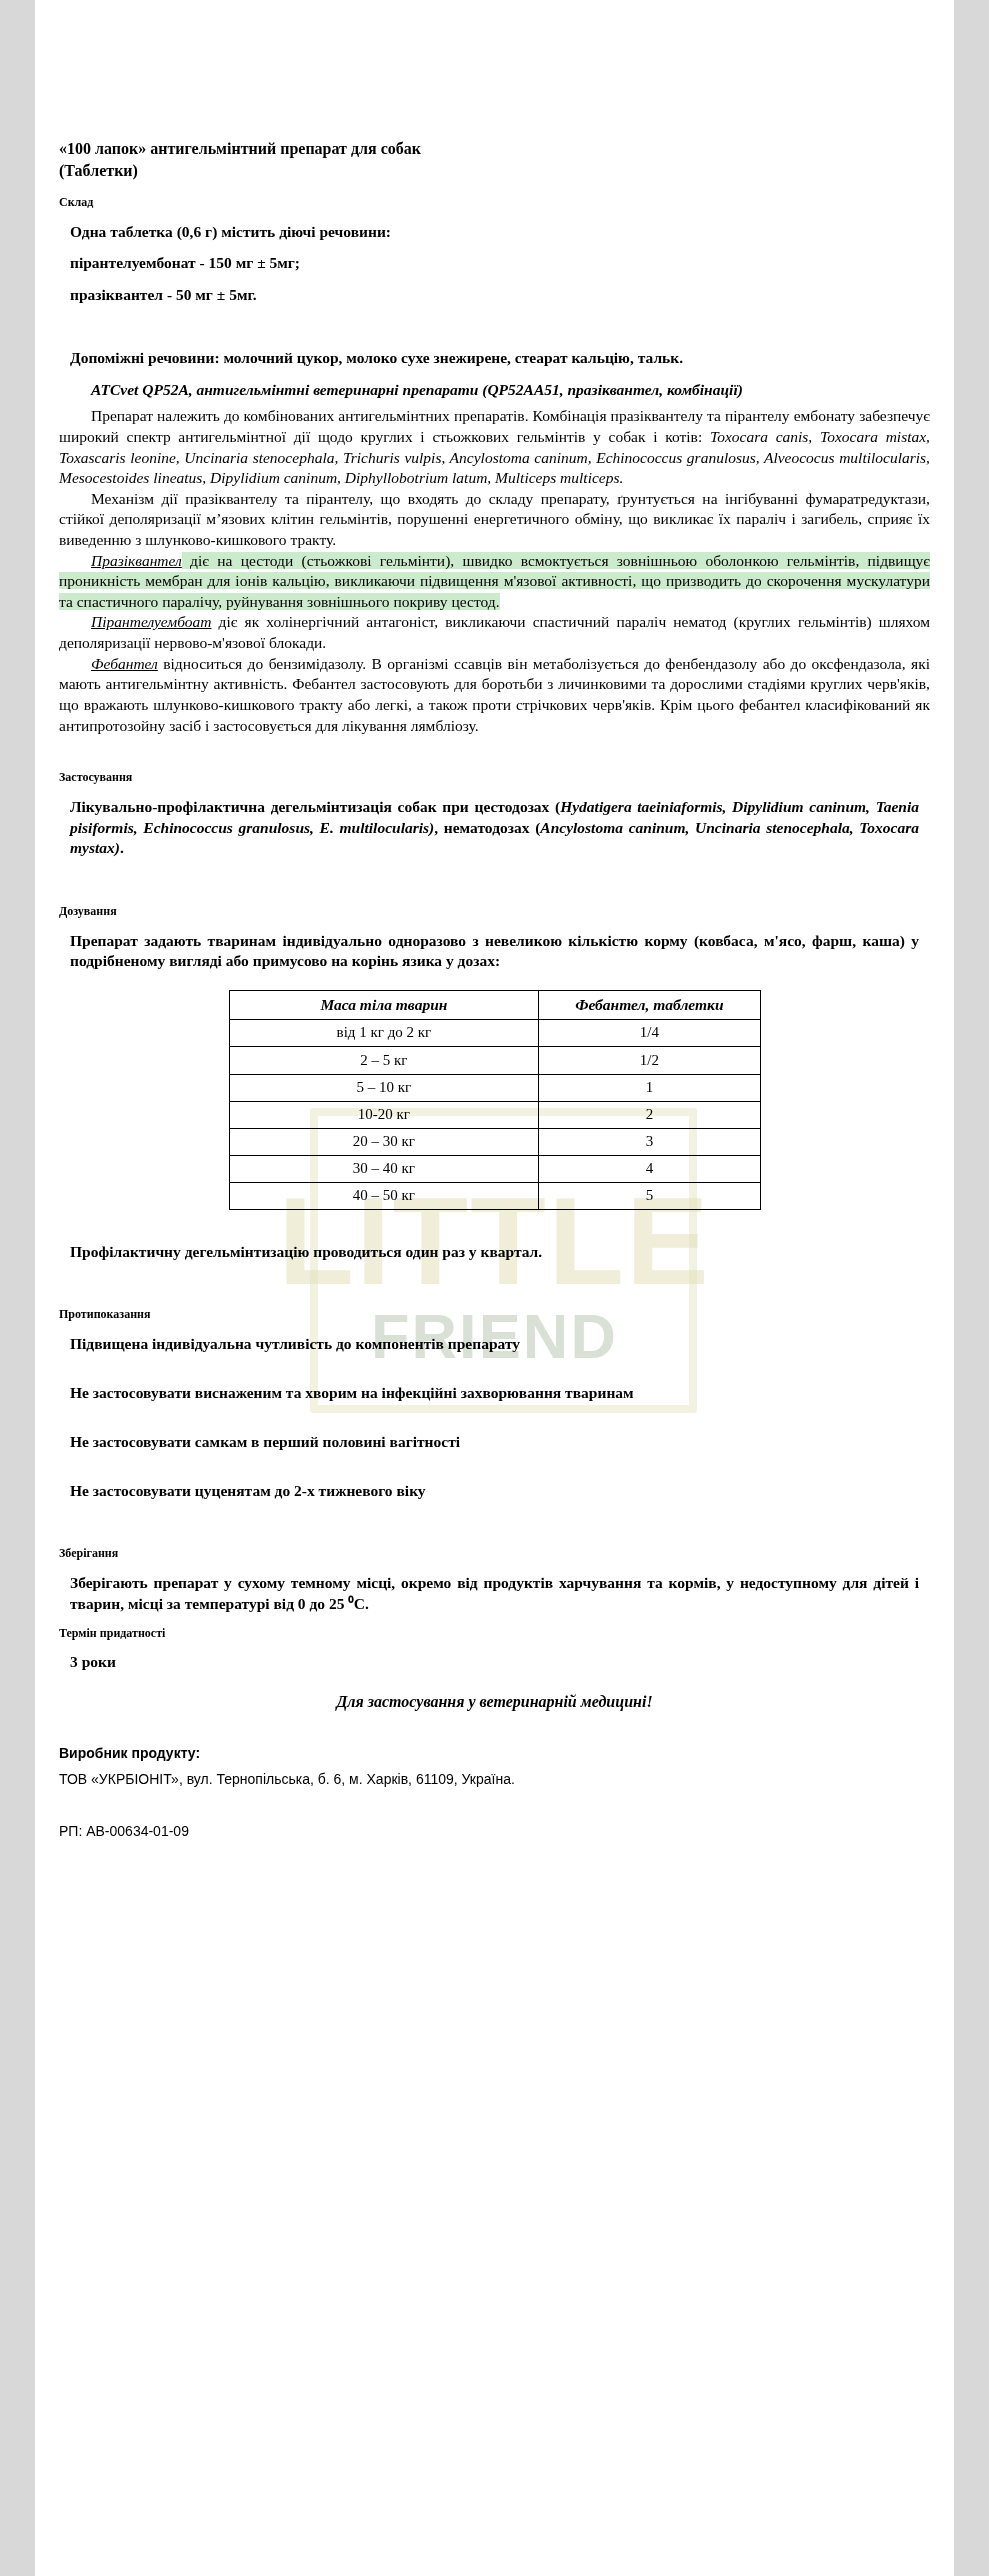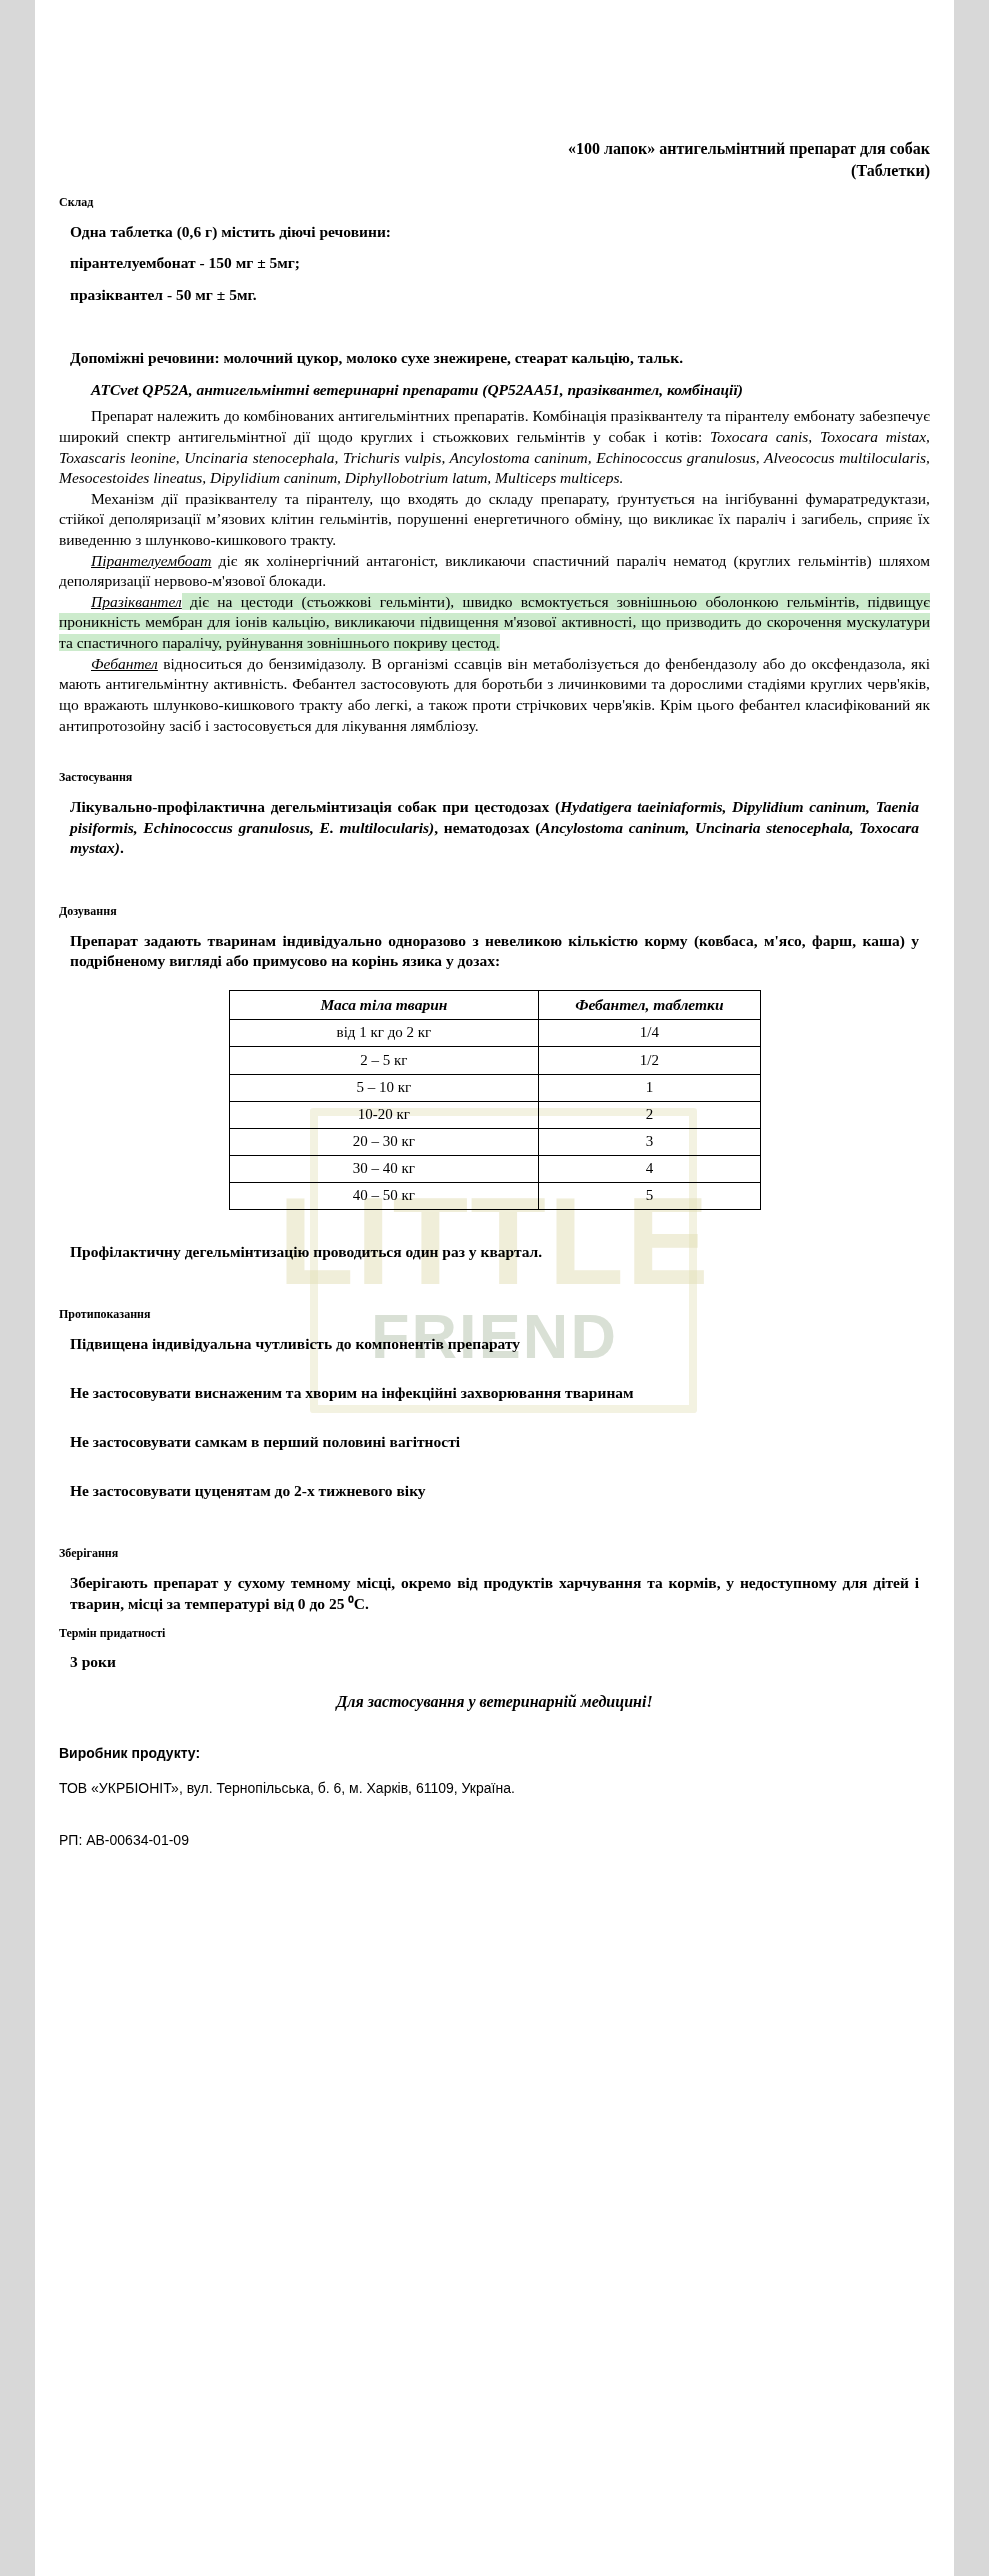--- a/index.html
+++ b/index.html
@@ -92,21 +92,21 @@
     margin-left: -185px;
     top: 1108px;
     width: 371px;
     height: 289px;
     border: 8.2px solid rgba(229, 226, 188, 0.45);
     border-radius: 3.1px;
   }
 
   
   .title {
-    text-align: right;
+    text-align: left;
     font-weight: bold;
     font-size: 16px;
     line-height: 1.35;
   }
   .h-bold {
     font-weight: bold;
     font-size: 12px;
     margin-top: 13.4px;
   }
   .h-bold-indent {
@@ -204,23 +204,23 @@
         <div class="gap-l"></div>
         <p class="txt">Допоміжні речовини: молочний цукор, молоко сухе знежирене, стеарат кальцію, тальк.</p>
 
         <p class="ind bi">ATCvet   QP52A, антигельмінтні ветеринарні препарати (QP52AA51, празіквантел, комбінації)</p>
 
         <div class="gap-s"></div>
         <p class="ind"><span>Препарат належить до комбінованих антигельмінтних препаратів. Комбінація празіквантелу та пірантелу ембонату забезпечує широкий спектр антигельмінтної дії щодо круглих і стьожкових гельмінтів у собак і котів: </span><span class="it">Toxocara canis, Toxocara mistax, Toxascaris leonine, Uncinaria stenocephala, Trichuris vulpis, Ancylostoma caninum, Echinococcus granulosus, Alveococus multilocularis, Mesocestoides lineatus, Dipylidium caninum, Diphyllobotrium latum, Multiceps multiceps.</span></p>
 
         <p class="ind">Механізм дії празіквантелу та пірантелу, що входять до складу препарату, ґрунтується на інгібуванні фумаратредуктази, стійкої деполяризації м’язових клітин гельмінтів, порушенні енергетичного обміну, що викликає їх параліч і загибель, сприяє їх виведенню з шлунково-кишкового тракту.</p>
 
+        <p class="ind"><span class="it u">Празіквантел</span><span class="hl-green"> діє на цестоди (стьожкові гельмінти), швидко всмоктується зовнішньою оболонкою гельмінтів, підвищує проникність мембран для іонів кальцію, викликаючи підвищення м'язової активності, що призводить до скорочення мускулатури та спастичного паралічу, руйнування зовнішнього покриву цестод.</span></p>
+
         <p class="ind"><span class="it u">Пірантелуембоат</span><span> діє як холінергічний антагоніст, викликаючи спастичний параліч нематод (круглих гельмінтів) шляхом деполяризації нервово-м'язової блокади.</span></p>
-
-        <p class="ind"><span class="it u">Празіквантел</span><span class="hl-green"> діє на цестоди (стьожкові гельмінти), швидко всмоктується зовнішньою оболонкою гельмінтів, підвищує проникність мембран для іонів кальцію, викликаючи підвищення м'язової активності, що призводить до скорочення мускулатури та спастичного паралічу, руйнування зовнішнього покриву цестод.</span></p>
 
         <p class="ind"><span class="it u">Фебантел</span><span> відноситься до бензимідазолу. В організмі ссавців він метаболізується до фенбендазолу або до оксфендазола, які мають антигельмінтну активність. Фебантел застосовують для боротьби з личинковими та дорослими стадіями круглих черв'яків, що вражають шлунково-кишкового тракту або легкі, а також проти стрічкових черв'яків. Крім цього фебантел класифікований як антипротозойну засіб і застосовується для лікування лямбліозу.</span></p>
 
         <div class="gap-l"></div>
         <div class="h-bold">Застосування</div>
         <p class="txt"><span>Лікувально-профілактична дегельмінтизація собак при цестодозах (</span><span class="it">Hydatigera taeiniaformis, Dipylidium caninum, Taenia pisiformis, Echinococcus granulosus, E. multilocularis)</span><span>, нематодозах (</span><span class="it">Ancylostoma caninum, Uncinaria stenocephala, Toxocara mystax)</span><span>.</span></p>
 
         <div class="gap-l"></div>
         <div class="h-bold">Дозування</div>
         <p class="txt">Препарат задають тваринам індивідуально одноразово з невеликою кількістю корму (ковбаса, м'ясо, фарш, каша) у подрібненому вигляді або примусово на корінь язика у дозах:</p>
@@ -280,21 +280,21 @@
         <div class="gap-l"></div>
         <div class="h-bold">Зберігання</div>
         <p class="txt">Зберігають препарат у сухому темному місці, окремо від продуктів харчування та кормів, у недоступному для дітей і тварин, місці за температурі від 0 до 25 ⁰С.</p>
         <div class="h-bold" style="margin-top:4.1px">Термін придатності</div>
         <p class="txt">3 роки</p>
 
         <div class="center-bi">Для застосування у ветеринарній медицині!</div>
 
         <div class="gap-l"></div>
         <div class="sans-b" style="margin-top:11.3px">Виробник продукту:</div>
-        <div class="sans" style="margin-top:17px">ТОВ «УКРБІОНІТ», вул. Тернопільська, б. 6, м. Харків, 61109, Україна.</div>
+        <div class="sans" style="margin-top:8px">ТОВ «УКРБІОНІТ», вул. Тернопільська, б. 6, м. Харків, 61109, Україна.</div>
 
         <div class="gap-l"></div>
         <div class="sans" style="margin-top:12.4px">РП: AB-00634-01-09</div>
 
         <div style="height:62px"></div>
       </div>
     </div>
 
   </div>
 

